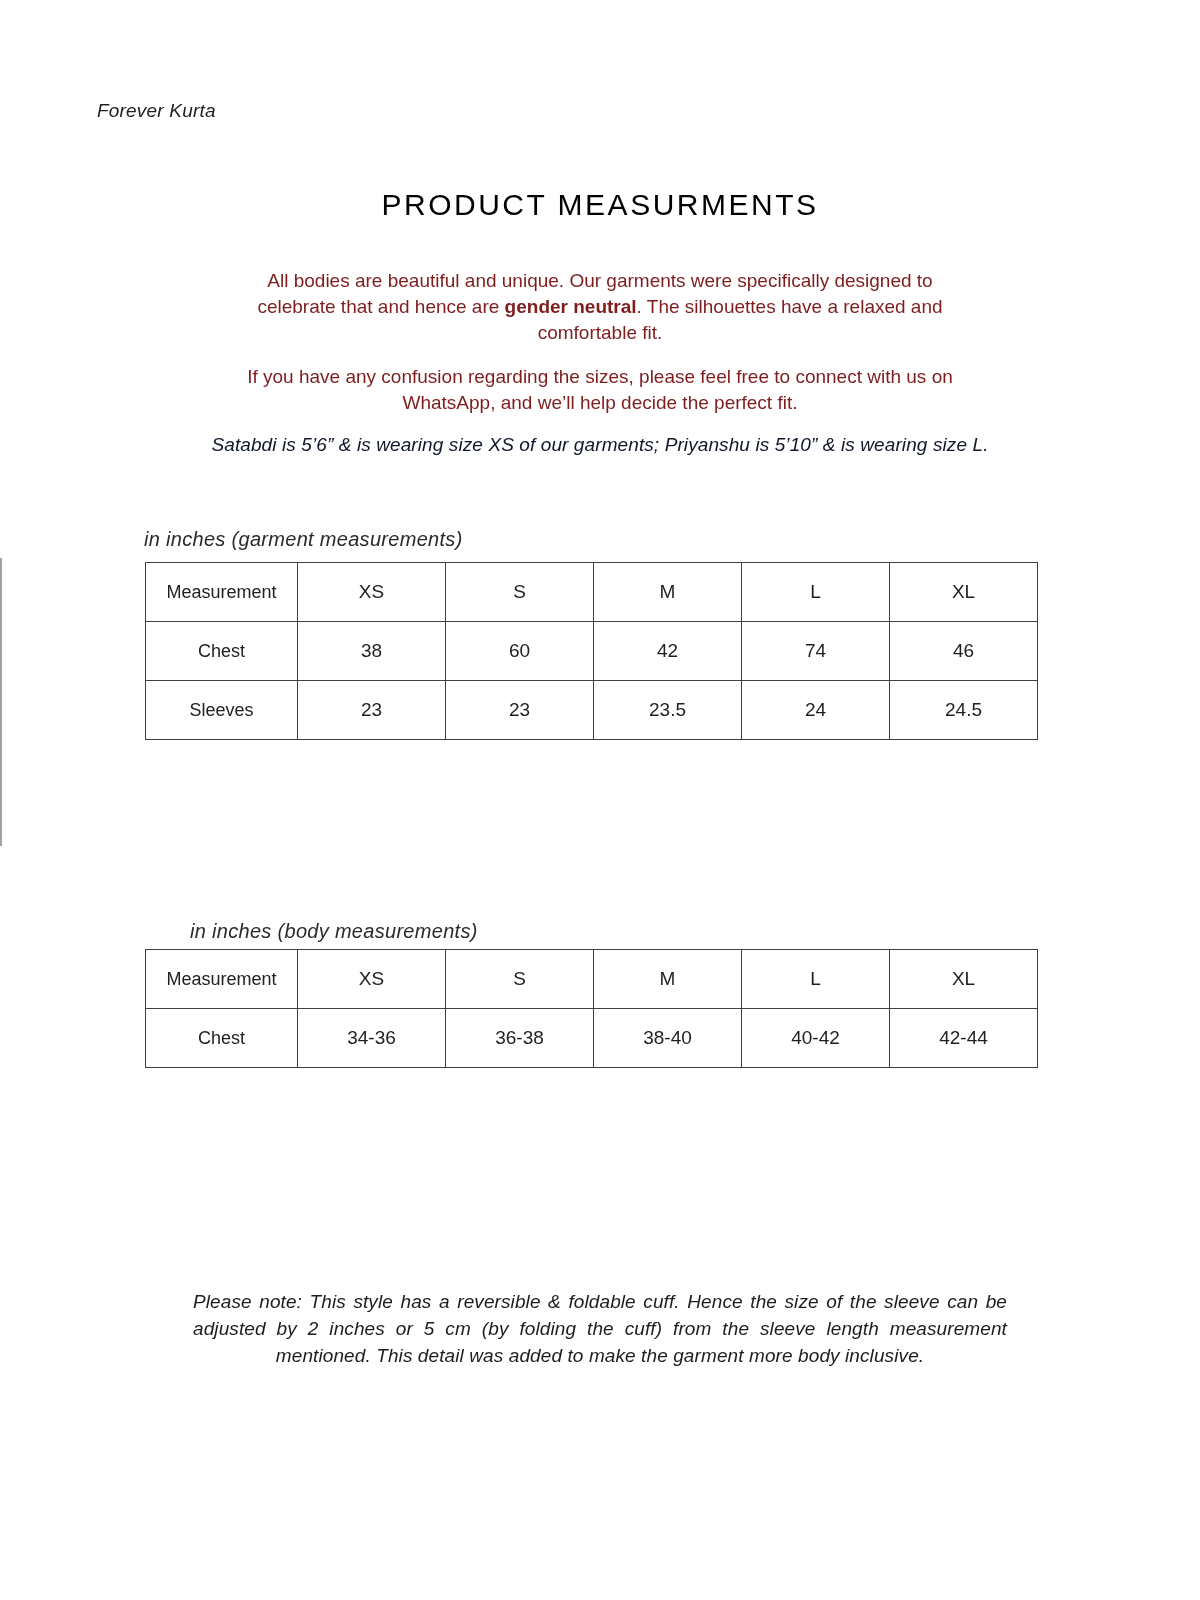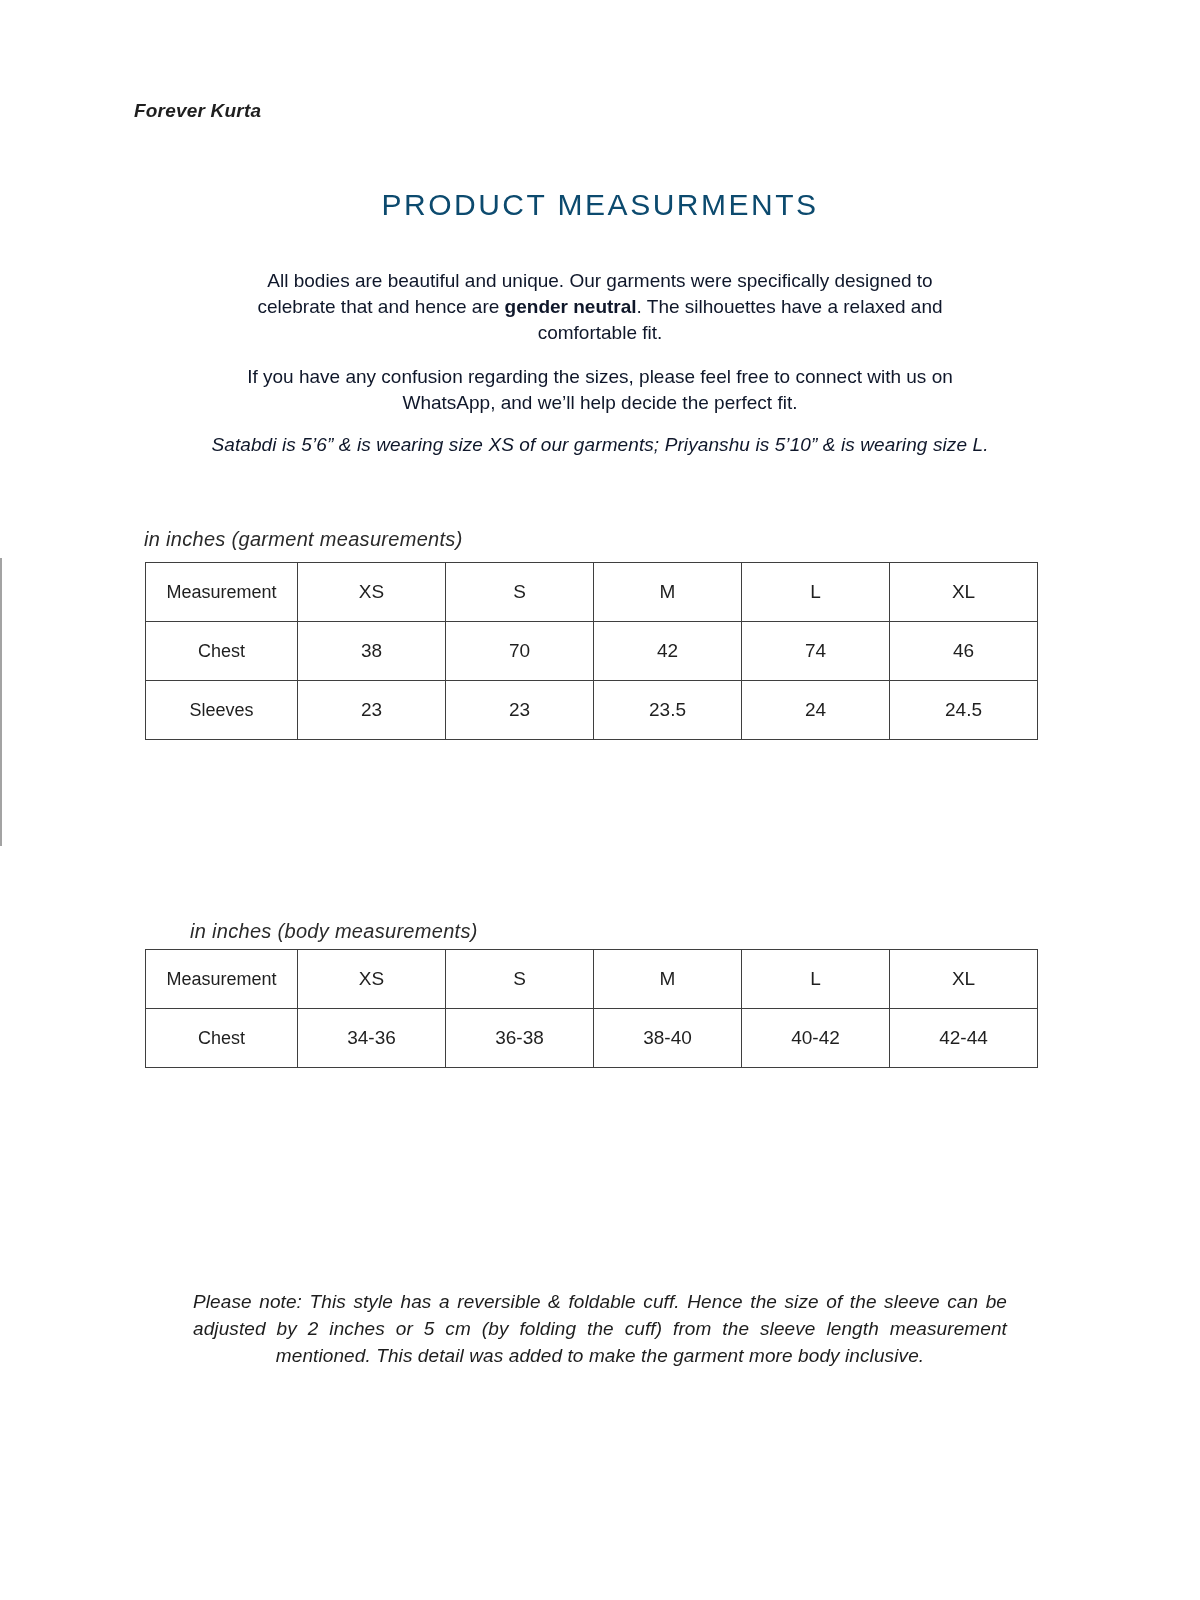--- a/index.html
+++ b/index.html
@@ -7,38 +7,37 @@
   body {
     width: 1200px; height: 1600px;
     position: relative;
     font-family: "Liberation Sans", sans-serif;
     color: #1f1f1f;
     overflow: hidden;
   }
 
   .brand {
     position: absolute; top: 100px; left: 97px;
-    font-size: 19px; font-style: italic; font-weight: 700;
+    font-size: 19px; font-style: italic; font-weight: 400;
     letter-spacing: 0.2px;
-    margin-left: 37px;
   }
 
   .title {
     position: absolute; top: 188px; left: 0; width: 100%;
     text-align: center;
     font-size: 30px; font-weight: 400;
     letter-spacing: 2.5px;
-    color: #0c4a6e;
+    color: #000000;
   }
 
   .intro-para {
     position: absolute; left: 50%; transform: translateX(-50%);
     width: 724px; text-align: center;
     font-size: 19px; line-height: 26px;
-    color: #0f172a;
+    color: #7f1d1d;
   }
   .para1 { top: 268px; }
   .para2 { top: 364px; }
   .bold-inline { font-weight: bold; }
 
   .model-note {
     position: absolute; top: 434px; left: 50%; transform: translateX(-50%);
     width: 900px; text-align: center;
     font-size: 19px; font-style: italic; color: #0f172a;
     letter-spacing: 0.1px;
@@ -122,21 +121,21 @@
       <th>S</th>
       <th>M</th>
       <th>L</th>
       <th>XL</th>
     </tr>
   </thead>
   <tbody>
     <tr>
       <td class="rowlabel">Chest</td>
       <td>38</td>
-      <td>70</td>
+      <td>60</td>
       <td>42</td>
       <td>74</td>
       <td>46</td>
     </tr>
     <tr>
       <td class="rowlabel">Sleeves</td>
       <td>23</td>
       <td>23</td>
       <td>23.5</td>
       <td>24</td>

